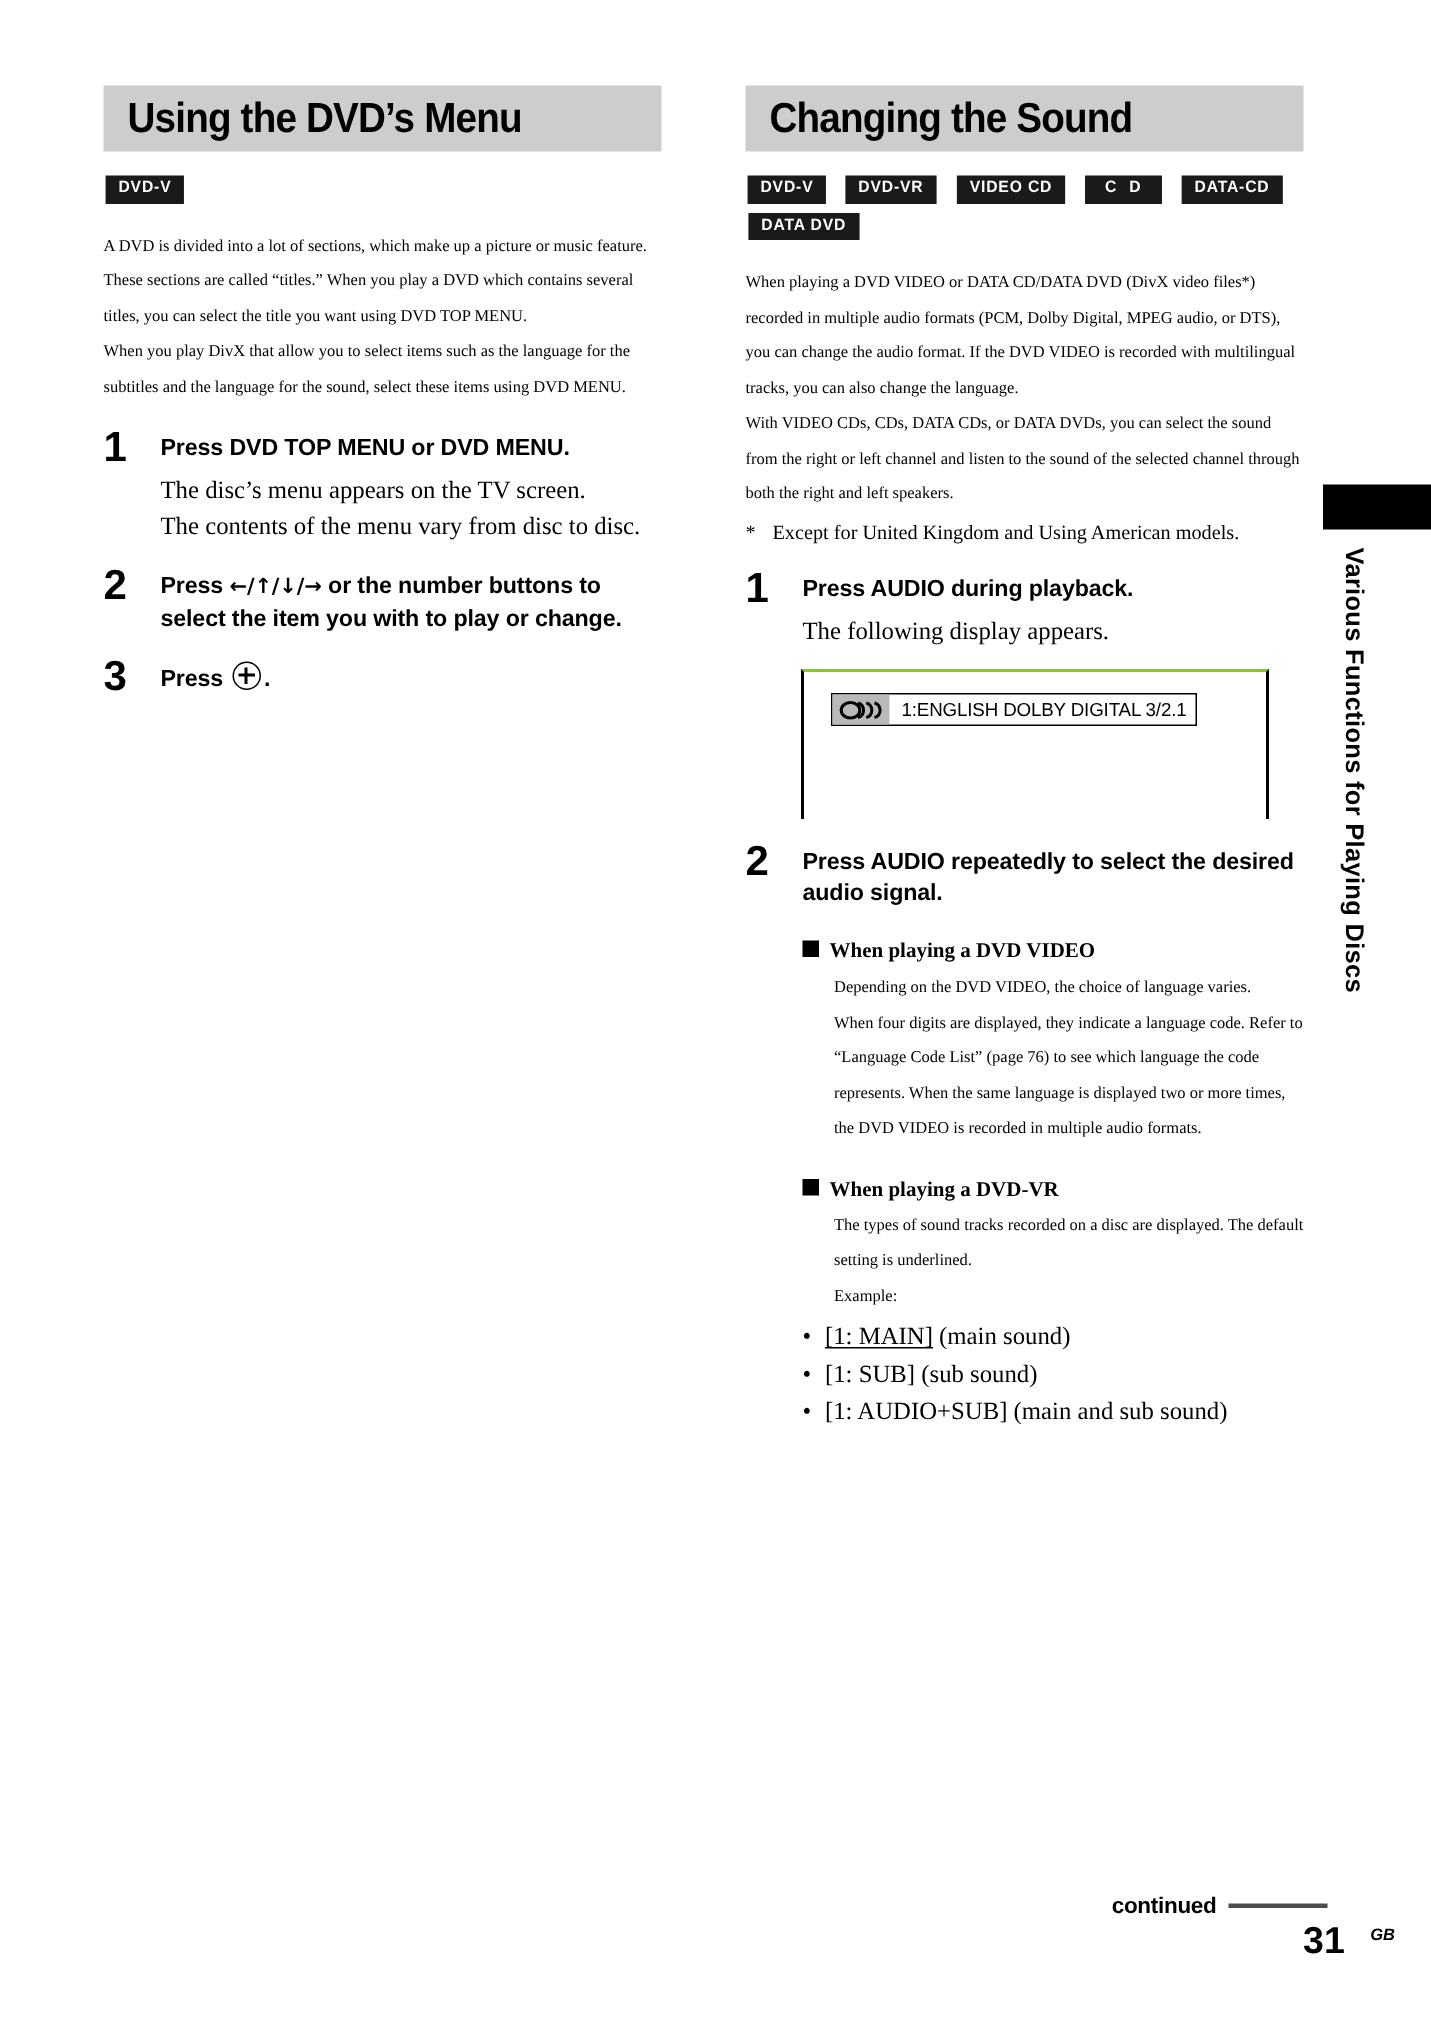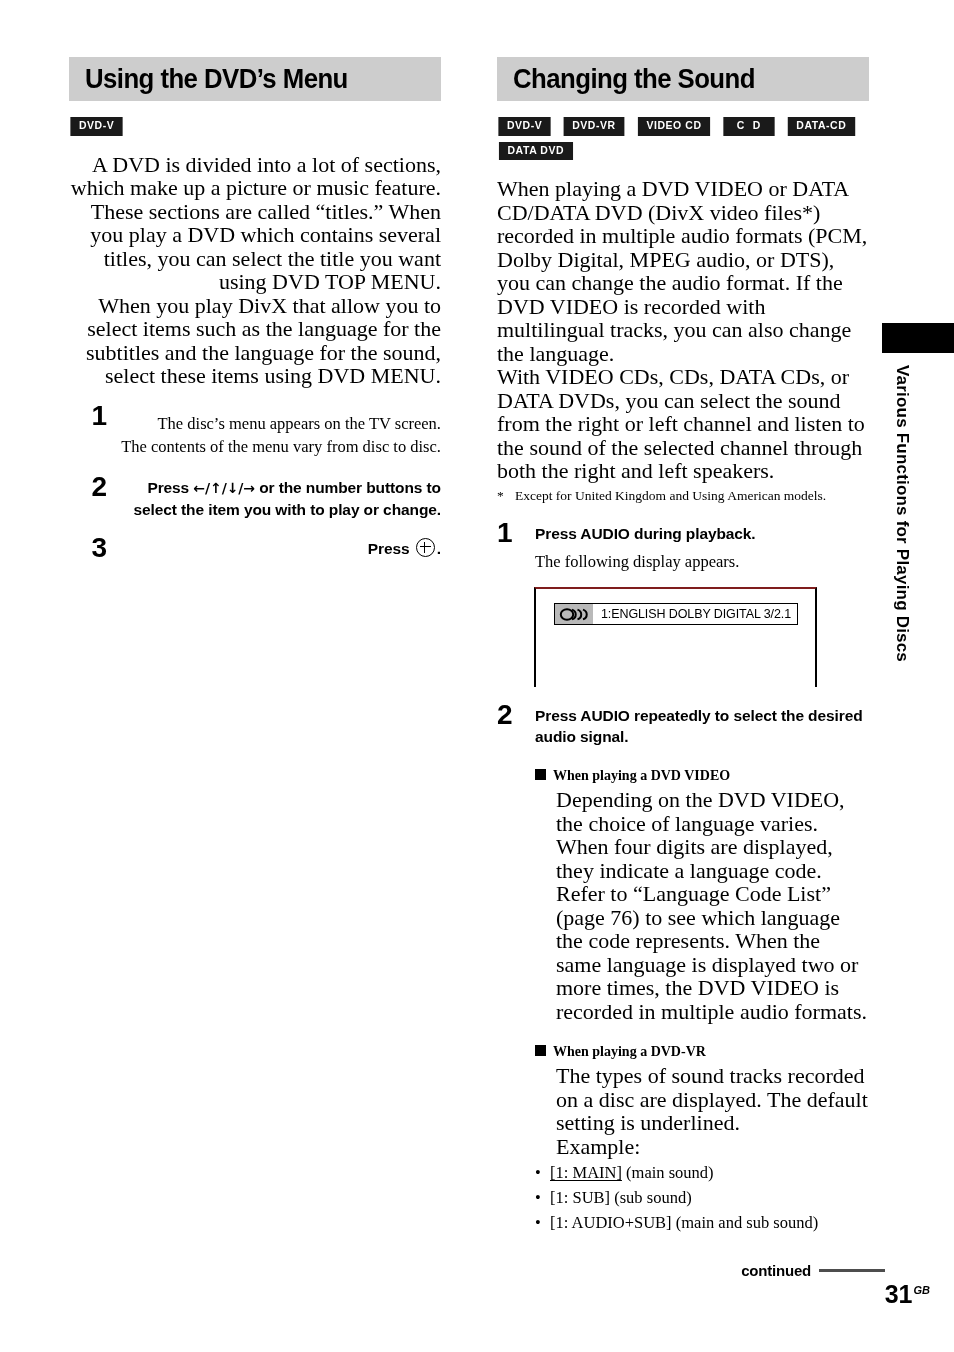--- a/index.html
+++ b/index.html
@@ -15,21 +15,21 @@
     color: #000000;
     overflow: hidden;
   }
 
   
   .col {
     position: absolute;
     top: 57px;
     width: 372px;
   }
-  .col-left  { left: 69px; text-align: right; }
+  .col-left  { left: 69px; }
   .col-right { left: 497px; }
 
   
   .section-bar {
     background: #cdcdcd;
     height: 44px;
     display: flex;
     align-items: center;
     padding-left: 16px;
     box-sizing: border-box;
@@ -64,21 +64,21 @@
     line-height: 1.05;
     white-space: nowrap;
     display: inline-block;
     transform: scaleX(0.95);
   }
   .badge.wide-gap { letter-spacing: 3px; padding-left: 14px; padding-right: 12px; }
 
   
   .body-text {
     font-family: "Liberation Serif", serif;
-    font-size: 22px;
+    font-size: 11px;
     line-height: 23.5px;
     margin-top: 17px;
   }
   .body-text p { margin: 0; }
   .tight { margin-top: 0; margin-left: 21px; }
 
   .footnote {
     font-size: 13.5px;
     line-height: 18px;
     margin-top: 4px;
@@ -173,24 +173,24 @@
     line-height: 25px;
     display: flex;
   }
   .bullet .dot { width: 15px; flex: 0 0 15px; }
   .bullet u { text-decoration: underline; text-underline-offset: 2px; }
 
   
   .display-figure {
     margin-top: 14px;
     margin-left: 37px;
-    width: 283px;
+    width: 312px;
     height: 100px;
     border-left: 2px solid #000;
-    border-top: 2px solid #7f1d1d;
+    border-top: 2px solid #84cc16;
     border-right: 2px solid #000;
     border-bottom: none;
     box-sizing: border-box;
     position: relative;
   }
   .osd-row {
     position: absolute;
     left: 18px;
     top: 14px;
     height: 22px;
@@ -272,21 +272,21 @@
     font-family: "Liberation Sans", sans-serif;
     font-weight: bold;
     font-size: 25px;
     line-height: 1;
   }
   .page-number sup {
     font-size: 11px;
     font-style: italic;
     font-weight: bold;
     vertical-align: super;
-    margin-left: 1px;
+    margin-left: 17px;
     text-align: center;
   }
 </style>
 </head>
 <body>
 
 <div class="col col-left">
 
   <div class="section-bar">
     <div class="section-title">Using the DVD’s Menu</div>
@@ -297,20 +297,21 @@
   </div>
 
   <div class="body-text">
     <p>A DVD is divided into a lot of sections, which make up a picture or music feature. These sections are called “titles.” When you play a DVD which contains several titles, you can select the title you want using DVD TOP MENU.</p>
     <p>When you play DivX that allow you to select items such as the language for the subtitles and the language for the sound, select these items using DVD MENU.</p>
   </div>
 
   <div class="step">
     <div class="step-num">1</div>
     <div class="step-body">
+      <div class="step-head">Press DVD TOP MENU or DVD MENU.</div>
       <div class="step-desc">
         <p>The disc’s menu appears on the TV screen.</p>
         <p>The contents of the menu vary from disc to disc.</p>
       </div>
     </div>
   </div>
 
   <div class="step">
     <div class="step-num">2</div>
     <div class="step-body">

